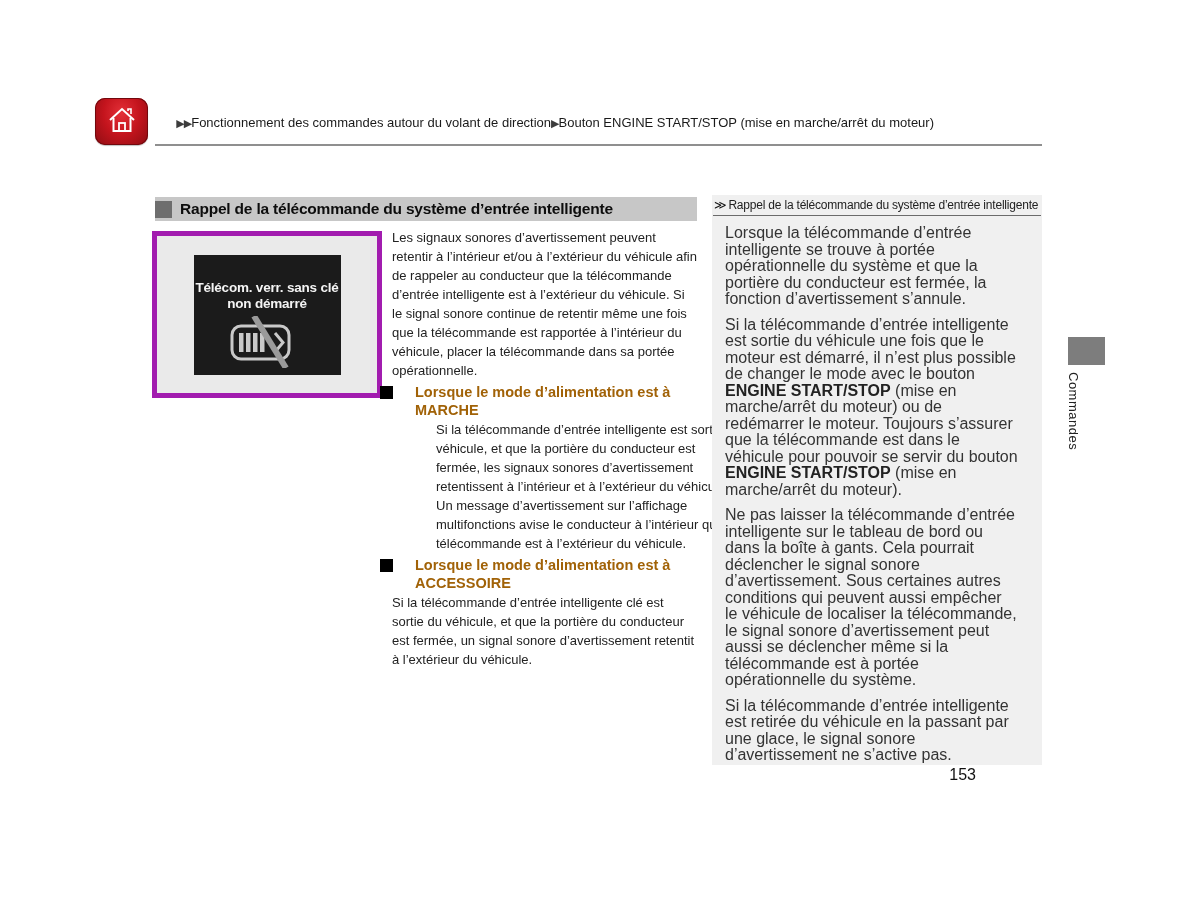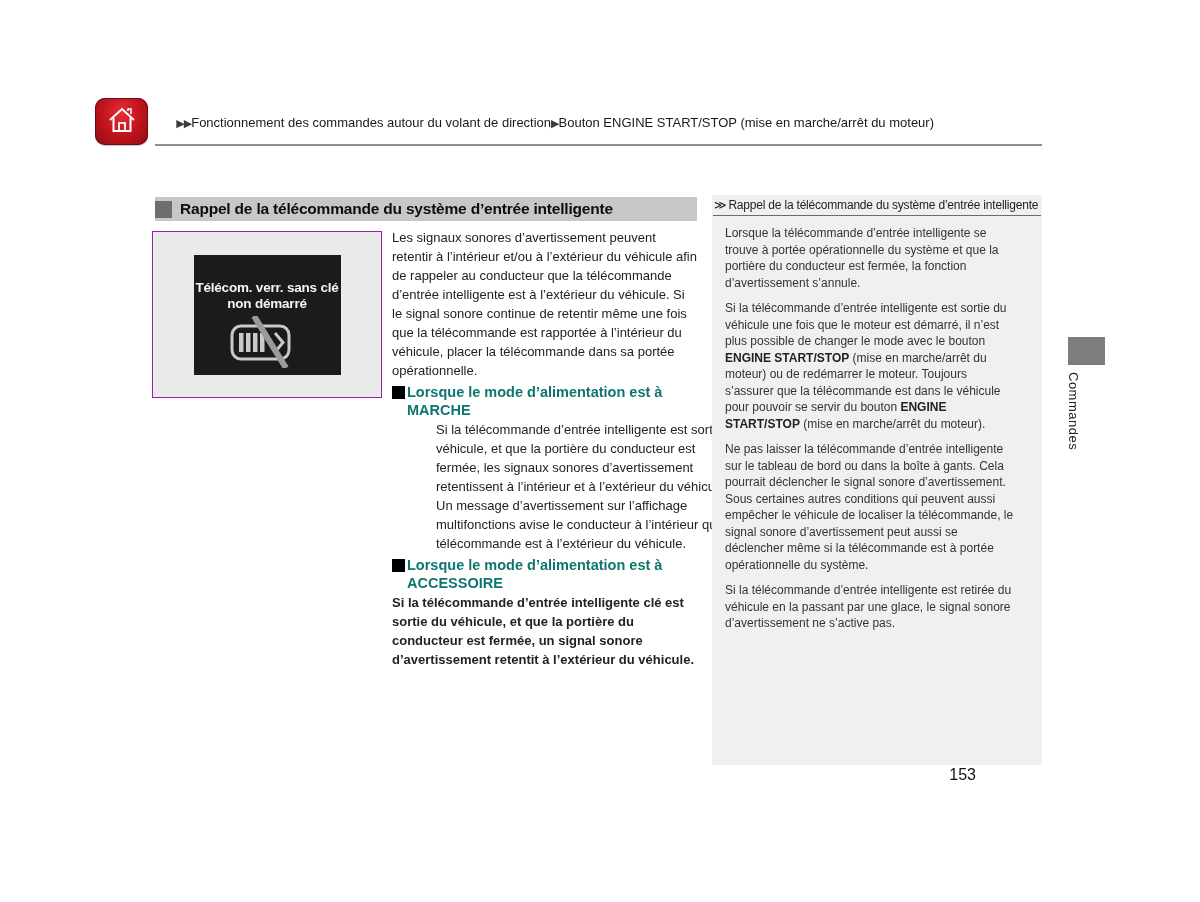--- a/index.html
+++ b/index.html
@@ -20,45 +20,45 @@
 
   
   .section-title { position:absolute; left:155px; top:197px; width:542px; height:24px;
                    background:#c7c7c7; display:flex; align-items:center; }
   .section-title .sq { width:17px; height:17px; background:#6e6e6e; flex:none; margin:0 8px 0 0; }
   .section-title .txt { font-weight:bold; font-size:15.5px; color:#0d0d0d; letter-spacing:-0.2px;
                         padding-bottom:1px; }
 
   
   .figure { position:absolute; left:152px; top:231px; width:230px; height:167px;
-            background:#eaeaea; border:1px solid #a21caf;
+            background:#eaeaea; border:5px solid #a21caf;
             display:flex; align-items:center; justify-content:center; }
   .display { width:147px; height:120px; background:#1b1b1b; display:flex; flex-direction:column;
              align-items:center; padding-top:25px; }
   .disp-text { color:#f4f4f4; font-weight:bold; font-size:13.5px; line-height:16px;
                text-align:center; letter-spacing:-0.2px; }
   .fob-svg { margin-top:4px; }
 
   
   .col { position:absolute; left:392px; width:306px; font-size:13px; line-height:19px; color:#222; }
   .intro   { top:228px; }
   .body1   { top:420px;margin-left:44px; }
-  .body2   { top:593px;font-weight:bold; }
-  .subhead { position:absolute; left:392px; display:flex; gap:2px; font-weight:bold;
-             font-size:14.5px; line-height:17.5px; color:#0f766e; }
+  .body2   { top:593px; }
+  .subhead { position:absolute; left:380px; display:flex; gap:22px; font-weight:bold;
+             font-size:14.5px; line-height:17.5px; color:#a16207; }
   .subhead1 { top:384px; } .subhead2 { top:557px; }
   .subhead .bsq { width:13px; height:13px; background:#000; flex:none; margin-top:2px; }
 
   
   .sidebar { position:absolute; left:712px; top:195px; width:330px; height:570px; background:#f0f0f0; }
   .sb-title { display:flex; align-items:center; padding:3px 2px 3px 2px; font-size:12px;
               color:#222; letter-spacing:-0.2px; white-space:nowrap; }
   .sb-title .sb-chevrons { font-size:12px; color:#111; margin-right:2px; }
   .sb-rule { height:1px; background:#6b6b6b; margin:0 1px; }
-  .sidebar p { margin:9px 24px 0 13px; font-size:12px; line-height:16.5px; color:#333; }
+  .sidebar p { margin:9px 24px 0 13px; font-size:16px; line-height:16.5px; color:#333; }
   .sidebar p strong { color:#222; }
 
   
   .chapter-square { position:absolute; left:1068px; top:337px; width:37px; height:28px; background:#7d7d7d; }
   .chapter-tab { position:absolute; left:1066px; top:372px; writing-mode:vertical-rl;
                  font-size:13px; color:#222; letter-spacing:0.5px; cursor:pointer; }
 
   .page-number { position:absolute; top:766px; right:116px; font-size:16px; color:#111; }
 </style>
 </head>

